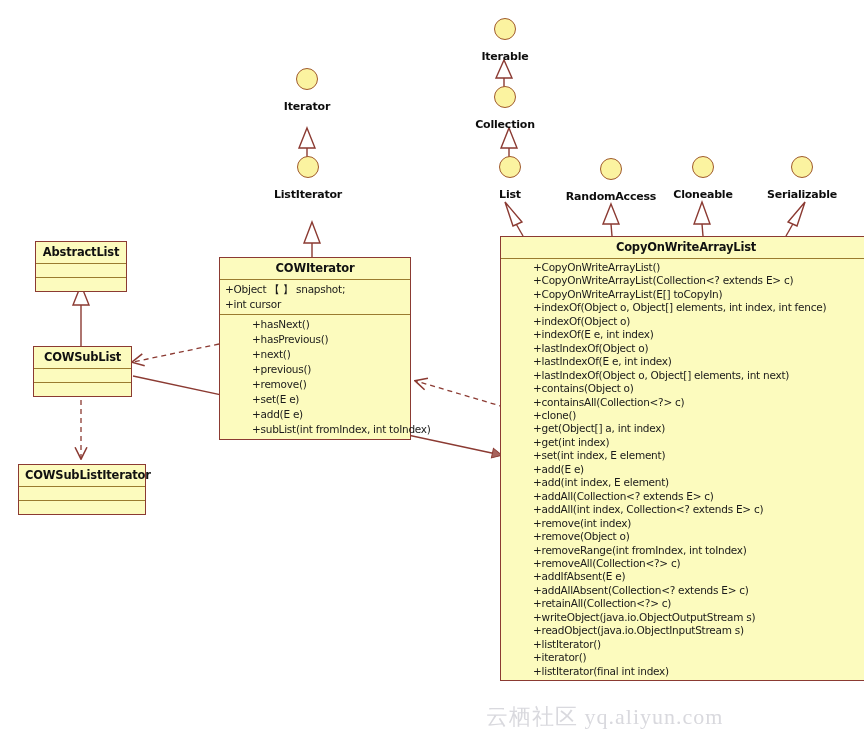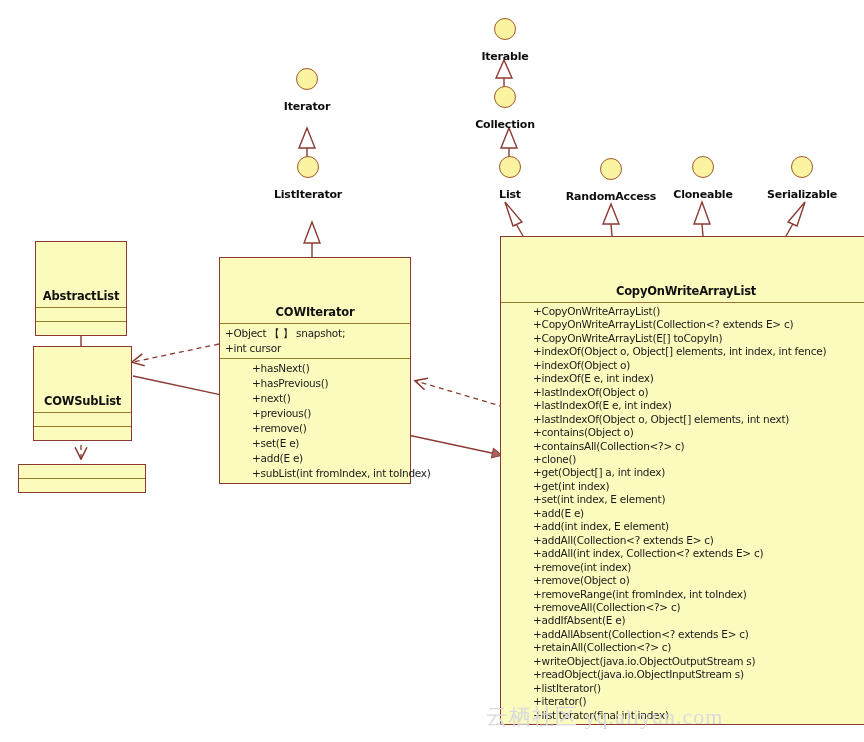--- a/index.html
+++ b/index.html
@@ -45,21 +45,20 @@
     box-sizing: border-box;
   }
   .cls .title {
     text-align: center;
     font-size: 11.5px;
     font-weight: bold;
     color: #111;
     padding: 3px 6px 4px 6px;
     border-bottom: 1.5px solid #9a7b2f;
     letter-spacing: -0.2px;
-    margin-top: 44px;
   }
   .cls .compart {
     border-bottom: 1.5px solid #9a7b2f;
     padding: 2px 4px 2px 5px;
   }
   .cls .compart:last-child {
     border-bottom: none;
     padding-left: 32px;
   }
   .cls .compart.empty {
@@ -221,20 +220,21 @@
     <div class="compart empty"></div>
   </div>
 
   <div class="cls" id="cls-cowsublist" style="left:33px; top:346px; width:99px;">
     <div class="title">COWSubList</div>
     <div class="compart empty"></div>
     <div class="compart empty"></div>
   </div>
 
   <div class="cls" id="cls-cowsublistiterator" style="left:18px; top:464px; width:128px;">
+    <div class="title">COWSubListIterator</div>
     <div class="compart empty"></div>
     <div class="compart empty"></div>
   </div>
 
   <div class="cls" id="cls-cowiterator" style="left:219px; top:257px; width:192px;">
     <div class="title">COWIterator</div>
     <div class="compart">
         <div class="row">+Object 【 】 snapshot;</div>
         <div class="row">+int cursor</div>
       </div>

